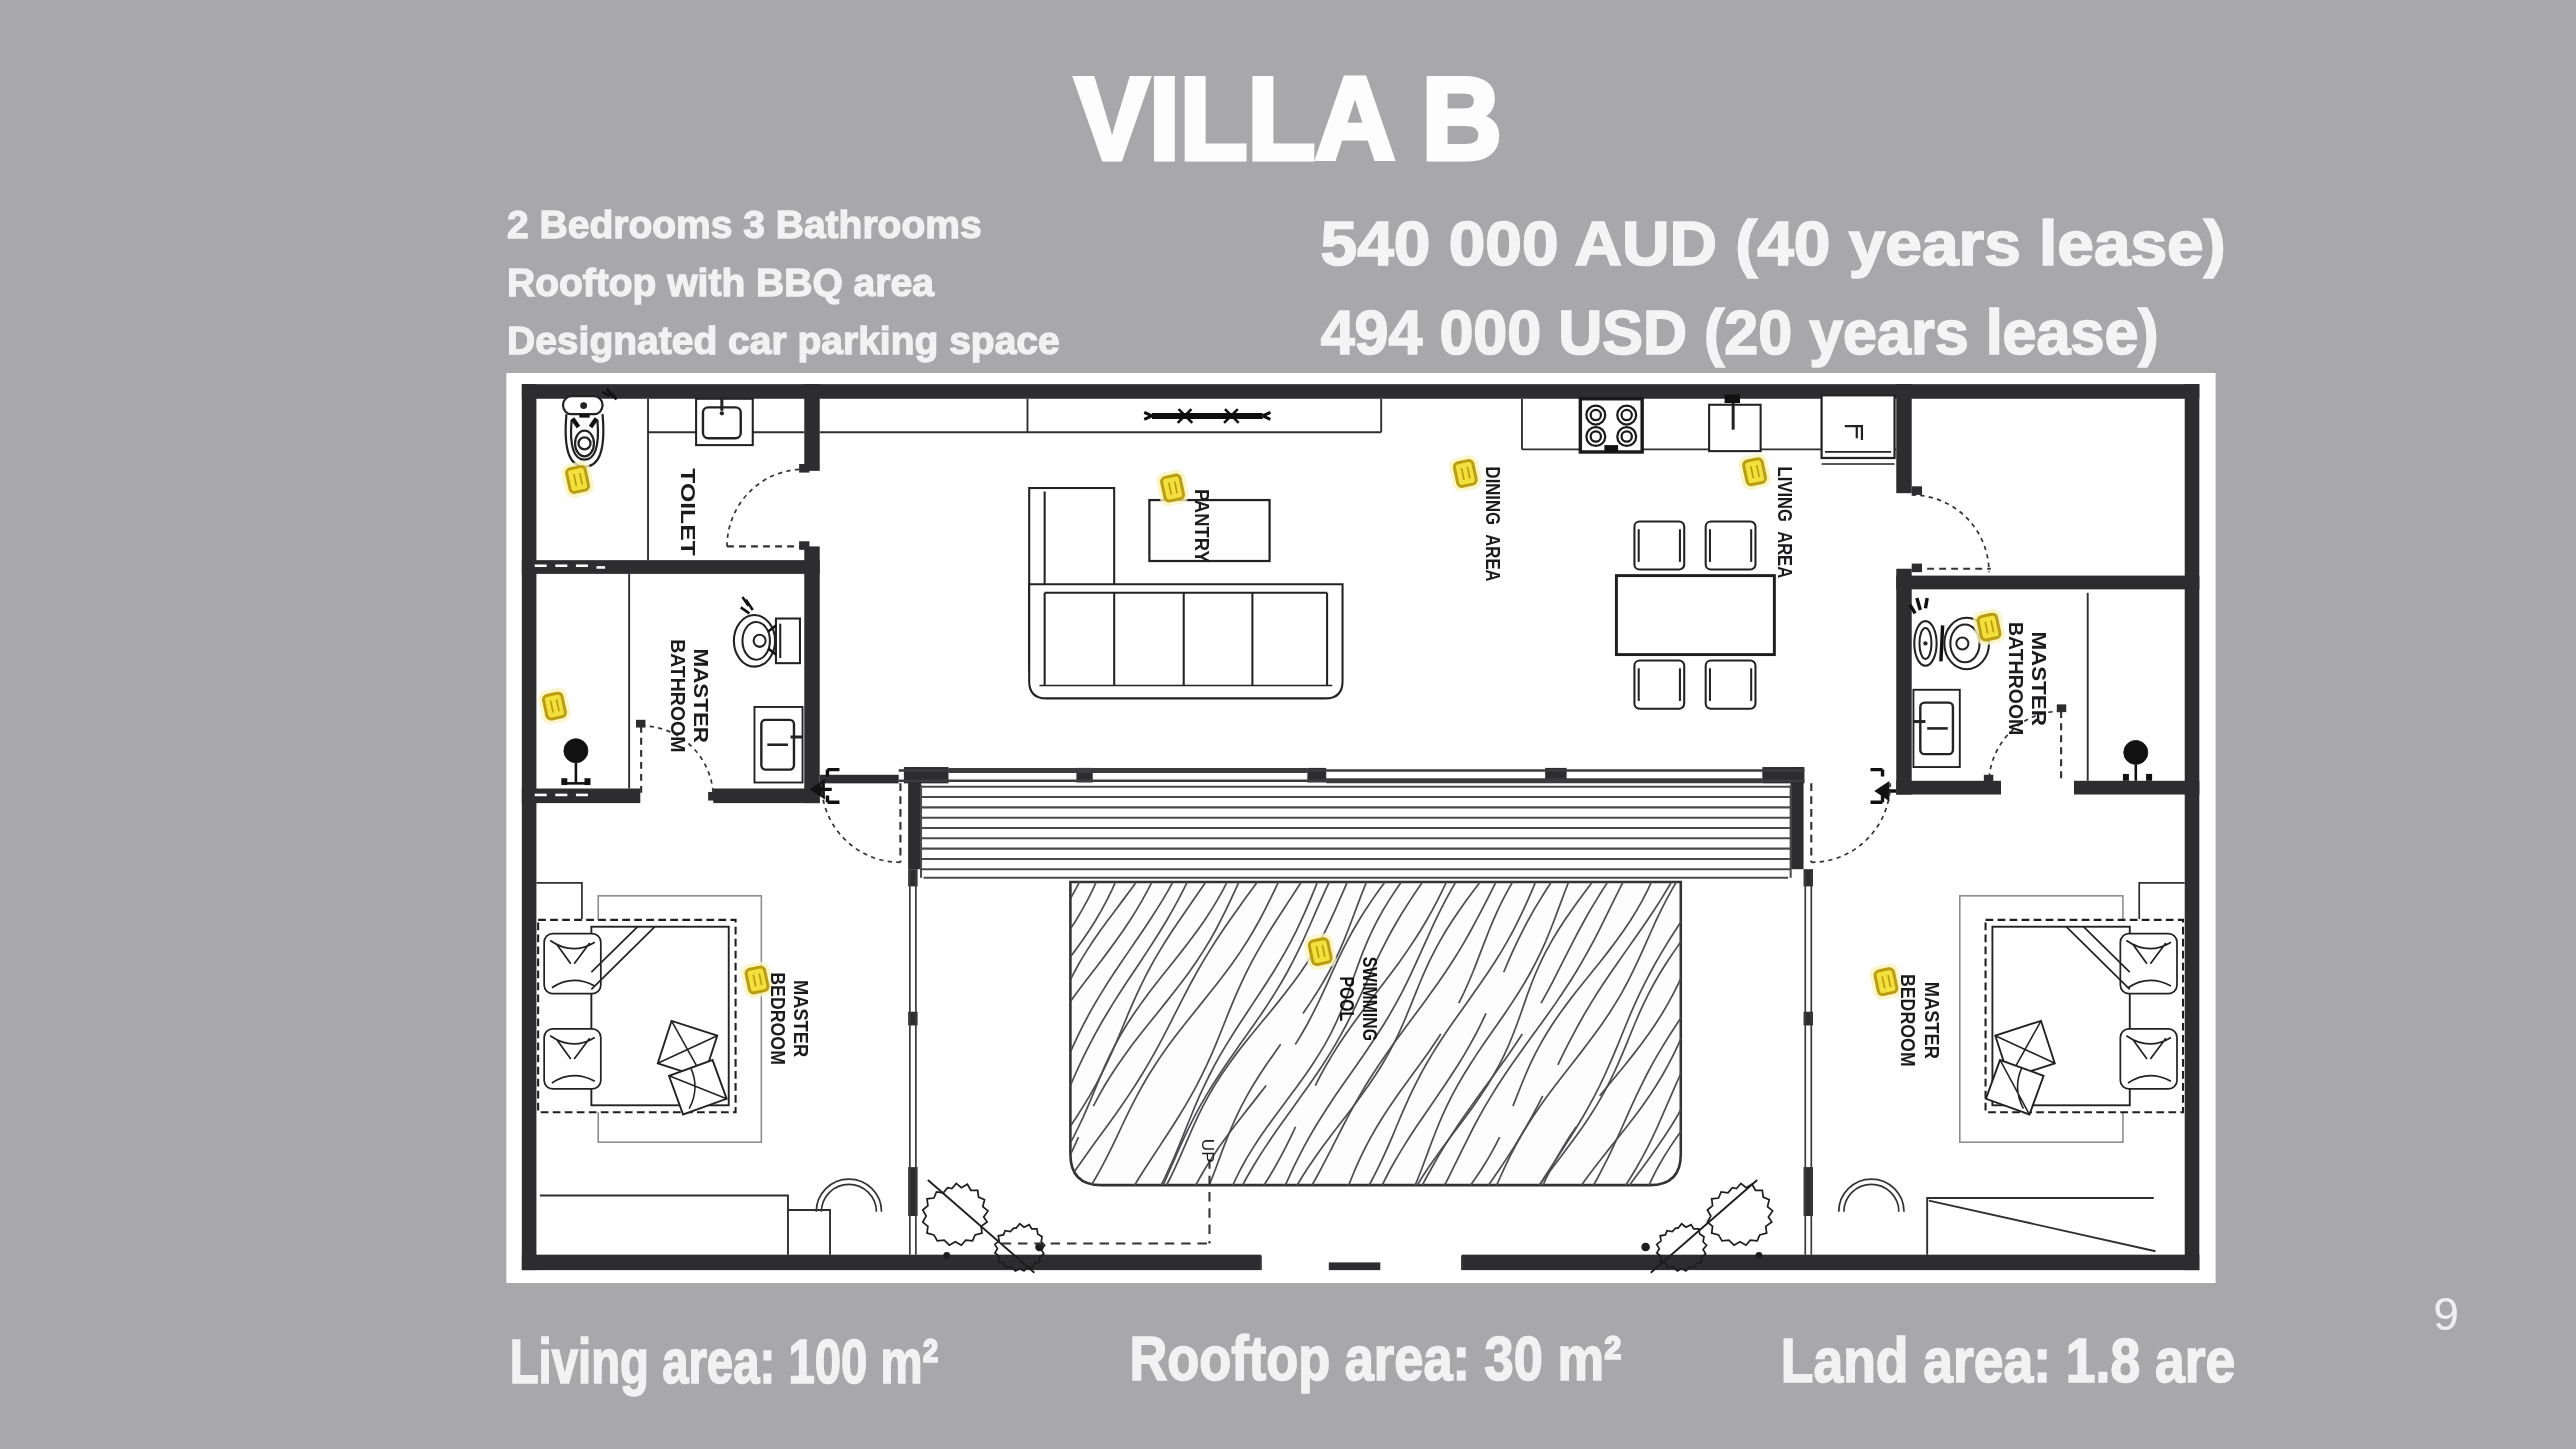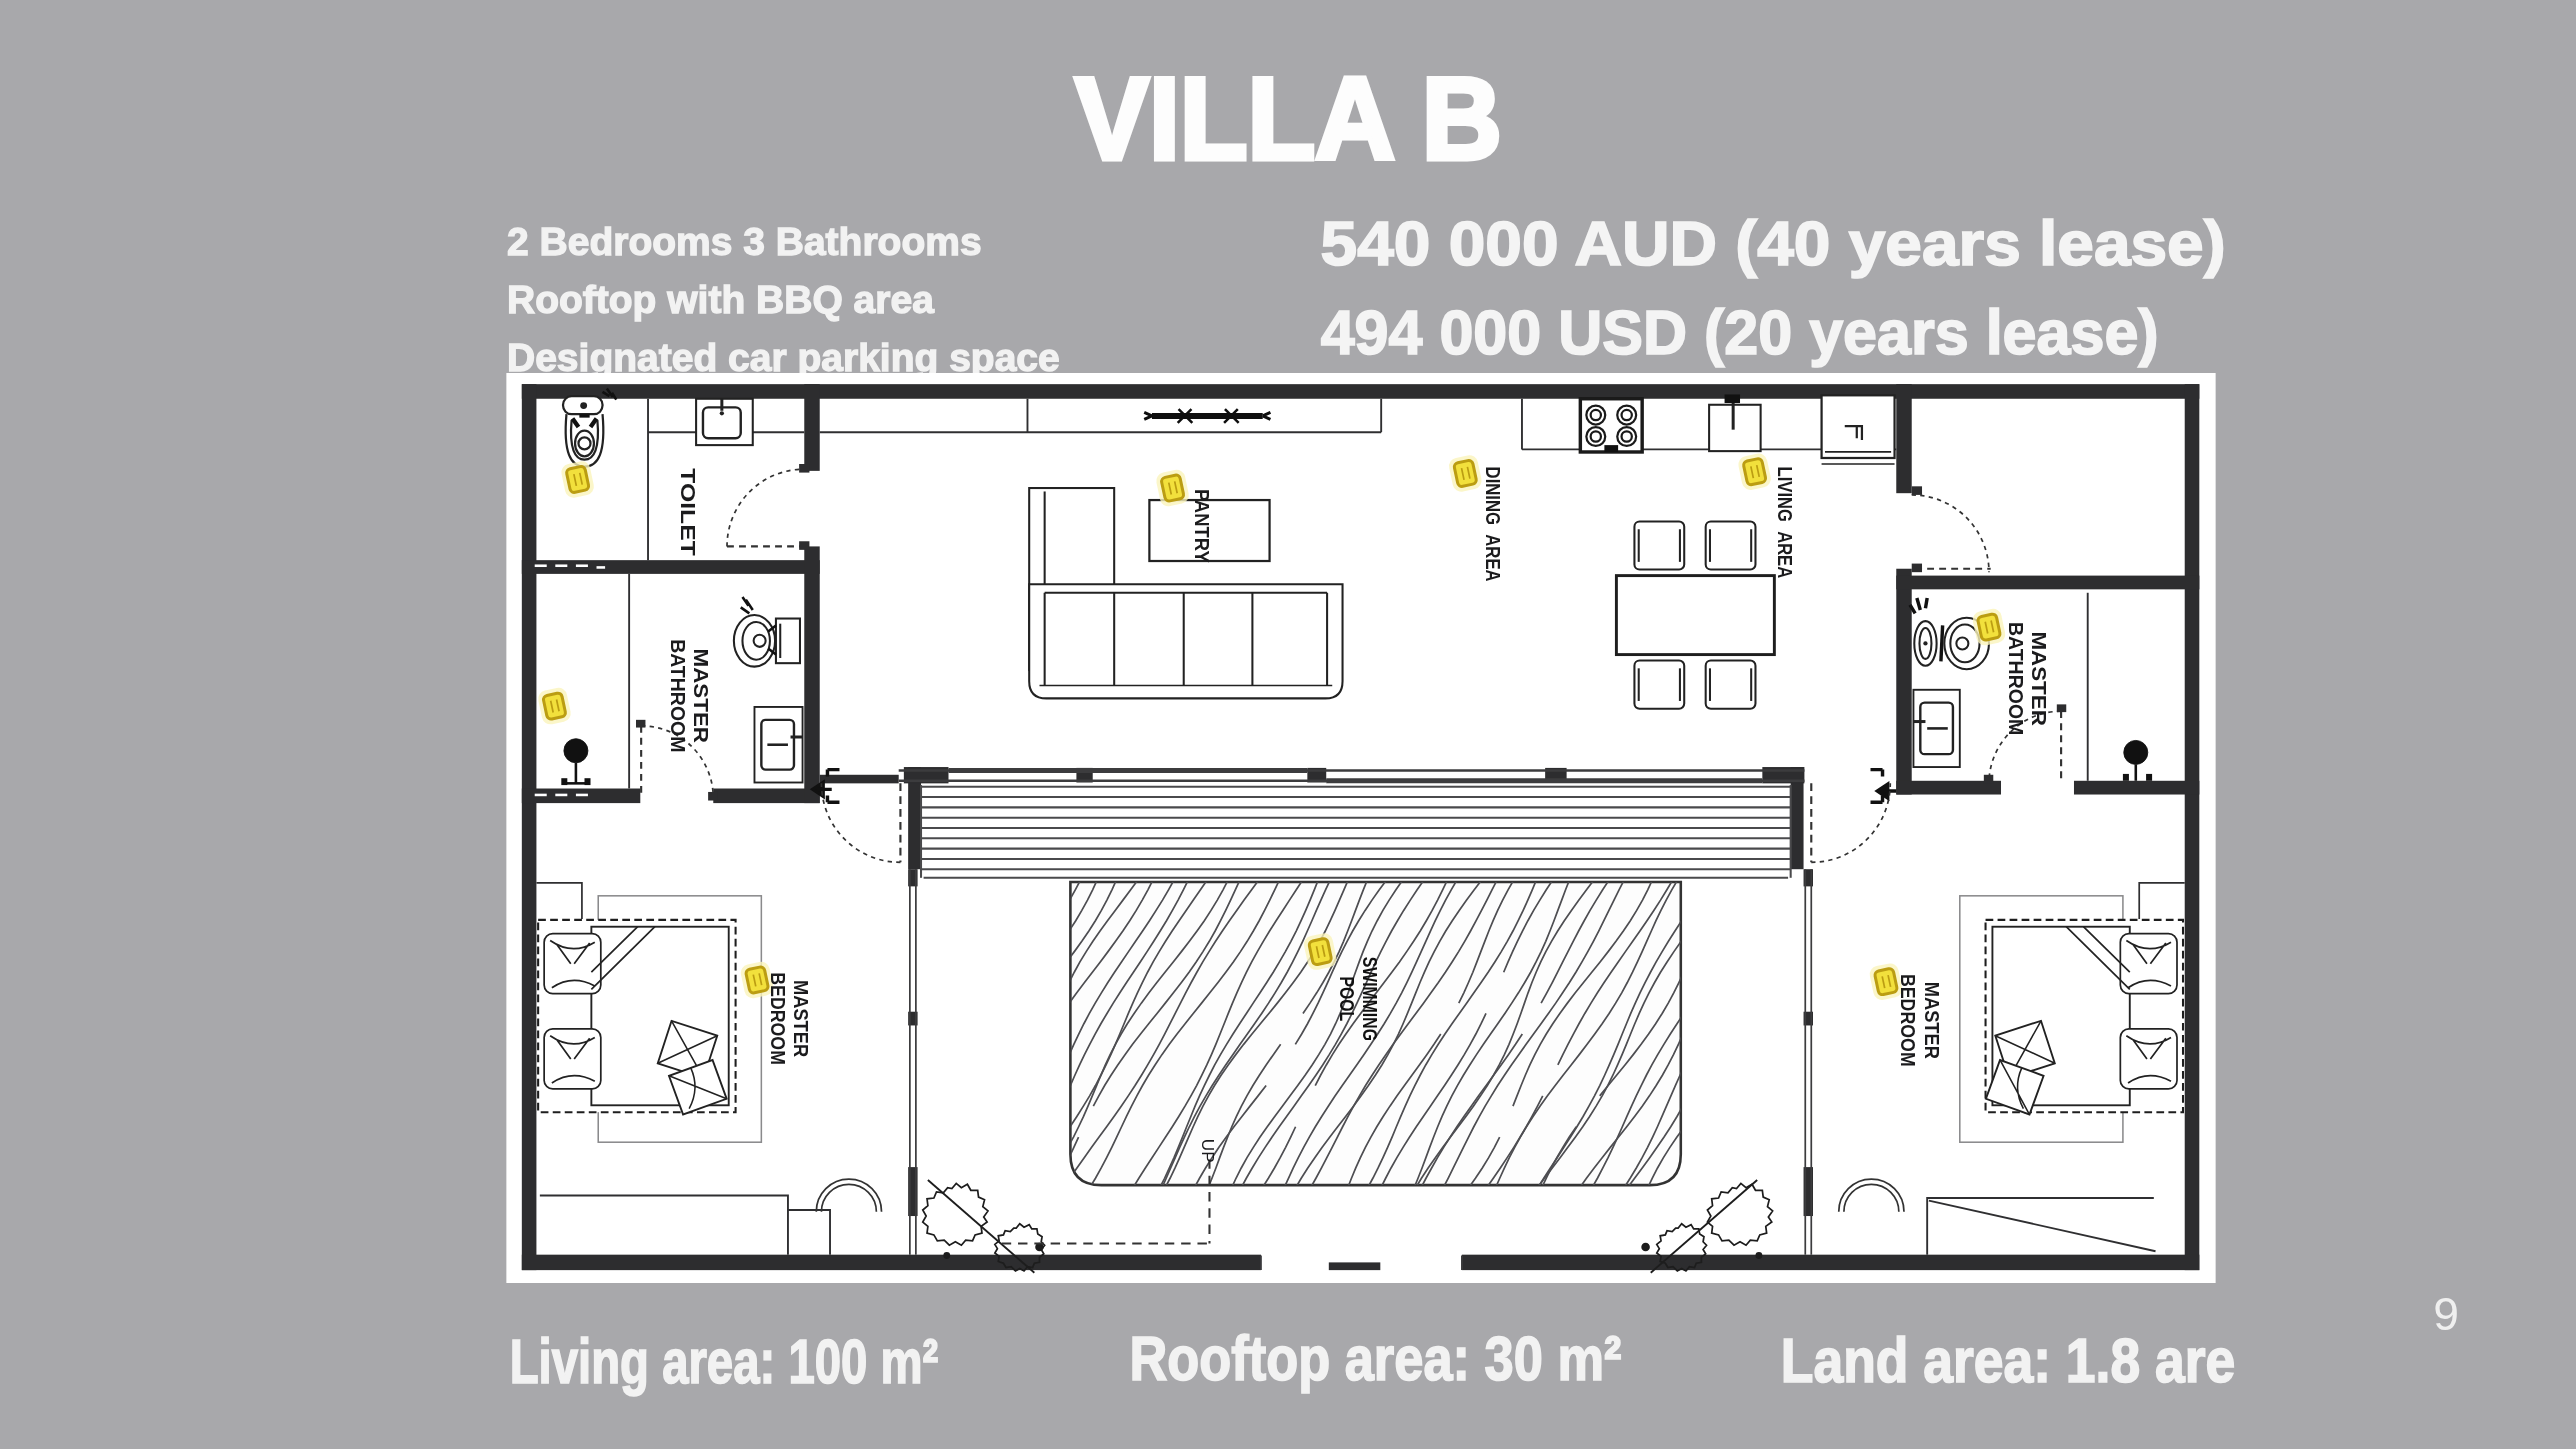--- a/index.html
+++ b/index.html
@@ -1,17 +1,17 @@
 <!DOCTYPE html>
 <html style="font-size:13.7px"><head>
 <meta charset="utf-8">
 <style>
 html,body{margin:0;padding:0}
 body{width:2576px;height:1449px;background:#a8a8ab;font-family:"Liberation Sans",sans-serif;position:relative;overflow:hidden}
-.features{position:absolute;left:507px;top:213px;color:#f2f2f2;font-size:39px;font-weight:bold;line-height:58px;-webkit-text-stroke:1.3px #f2f2f2;white-space:nowrap}
+.features{position:absolute;left:507px;top:196px;color:#f2f2f2;font-size:39px;font-weight:bold;line-height:58px;-webkit-text-stroke:1.3px #f2f2f2;white-space:nowrap}
 </style>
 </head>
 <body>
 
 <svg style="position:absolute;left:0;top:0" width="2576" height="373" viewBox="0 0 3000 434" xmlns="http://www.w3.org/2000/svg">
 <text x="1252" y="185" font-family="Liberation Sans" font-weight="bold" font-size="136" fill="#fdfdfd" stroke="#fdfdfd" stroke-width="6" textLength="497" lengthAdjust="spacingAndGlyphs">VILLA B</text>
 
 <text x="1538" y="308" font-family="Liberation Sans" font-weight="bold" font-size="73" fill="#f4f4f4" stroke="#f4f4f4" stroke-width="2" textLength="1054" lengthAdjust="spacingAndGlyphs">540 000 AUD (40 years lease)</text>
 
 <text x="1538" y="412" font-family="Liberation Sans" font-weight="bold" font-size="73" fill="#f4f4f4" stroke="#f4f4f4" stroke-width="2" textLength="976" lengthAdjust="spacingAndGlyphs">494 000 USD (20 years lease)</text>

